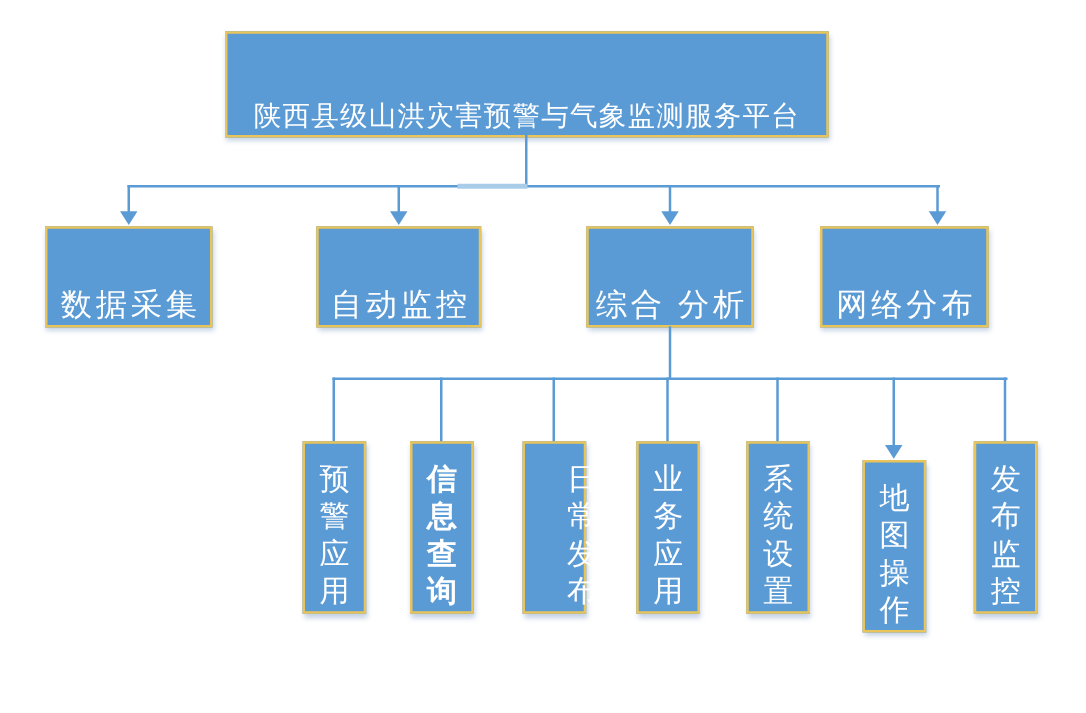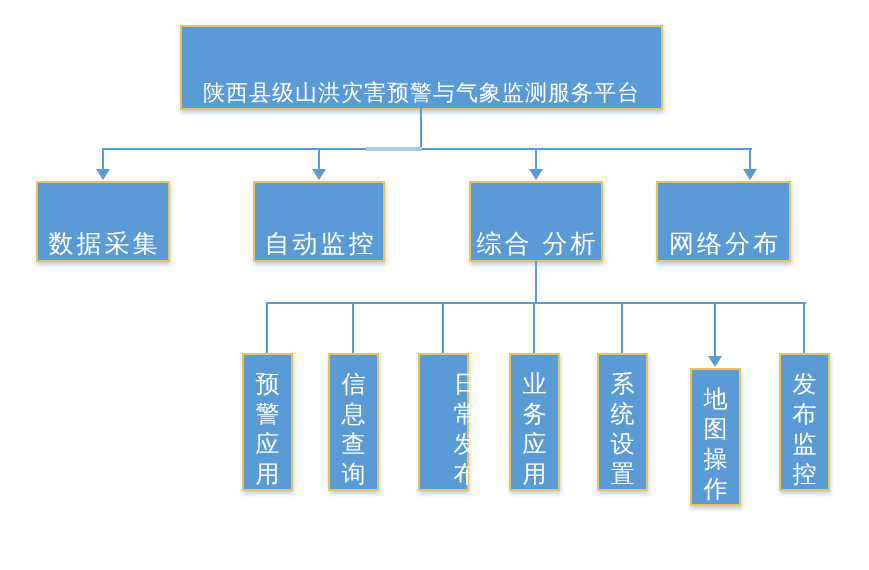--- a/index.html
+++ b/index.html
@@ -128,21 +128,21 @@
 
   <div class="line vline" style="left:714px; top:302px; height:56px;"></div>
   <div class="arrow" style="left:708px; top:356px;"></div>
 
   <div class="line vline" style="left:803px; top:302px; height:56px;"></div>
   <div class="arrow" style="left:797px; top:356px;"></div>
 
   <div class="node l3" style="left:242px;">
     <span class="lbl">预警应用</span>
   </div>
-  <div class="node l3" style="left:328px;">
+  <div class="node l3" style="left:328px;font-weight:bold;">
     <span class="lbl">信息查询</span>
   </div>
   <div class="node l3" style="left:418px;padding-left:44px;">
     <span class="lbl">日常发布</span>
   </div>
   <div class="node l3" style="left:509px;">
     <span class="lbl">业务应用</span>
   </div>
   <div class="node l3" style="left:597px;">
     <span class="lbl">系统设置</span>

